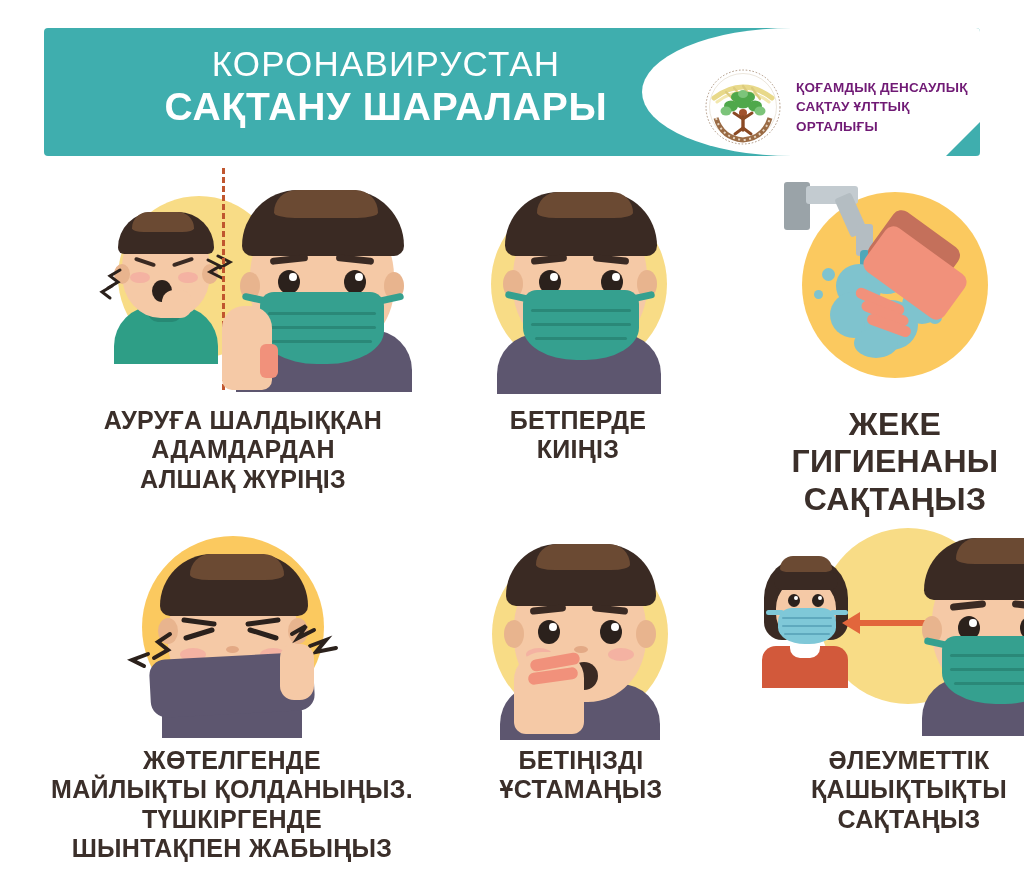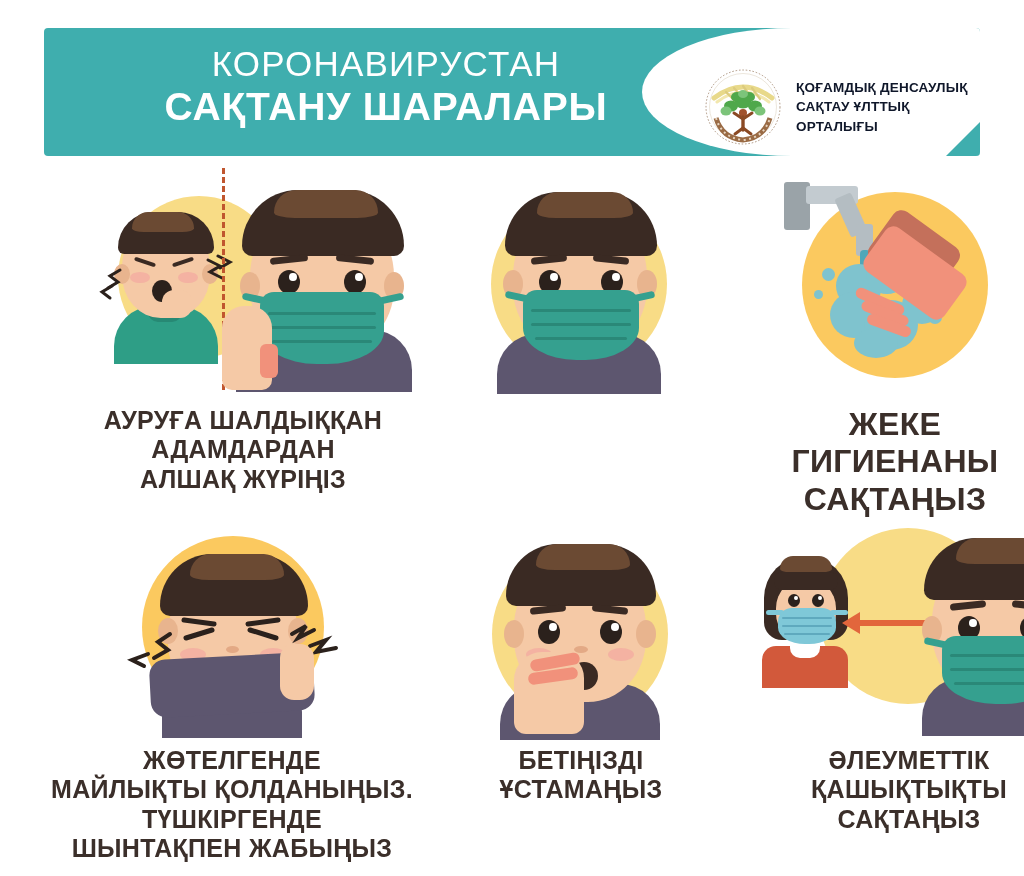--- a/index.html
+++ b/index.html
@@ -42,21 +42,21 @@
     position:absolute;right:0;bottom:0;width:0;height:0;
     border-left:34px solid transparent;
     border-bottom:34px solid #3FAEAE;
   }
   .logo-wrap{
     position:absolute;left:660px;top:40px;
     display:flex;align-items:center;gap:14px;
   }
   .logo-mark{position:relative;width:78px;height:78px;flex:0 0 78px;}
   .logo-text{
-    color:#0f172a;font-size:13.5px;font-weight:700;line-height:1.45;
+    color:#701a75;font-size:13.5px;font-weight:700;line-height:1.45;
     letter-spacing:0.2px;white-space:pre-line;
   }
 
   
   .grid{
     position:absolute;left:0;top:160px;width:1024px;height:716px;
   }
   .row{display:flex;width:1024px;padding-left:48px;}
   .cell{position:relative;display:flex;flex-direction:column;align-items:center;}
   .art{position:relative;}
@@ -248,20 +248,22 @@
           <div class="brow" style="left:130px;top:88px;width:36px;height:7px;transform:rotate(6deg);"></div>
           <div class="eye" style="left:76px;top:102px;width:22px;height:24px;"></div>
           <div class="eye" style="left:138px;top:102px;width:22px;height:24px;"></div>
           <div class="mask-strap" style="left:42px;top:126px;width:32px;transform:rotate(12deg);"></div>
           <div class="mask-strap" style="left:160px;top:126px;width:32px;transform:rotate(-12deg);"></div>
           <div class="mask-shape" style="left:60px;top:122px;width:116px;height:70px;"></div>
           <div class="mask-line" style="left:68px;top:141px;width:100px;"></div>
           <div class="mask-line" style="left:68px;top:155px;width:100px;"></div>
           <div class="mask-line" style="left:72px;top:169px;width:92px;"></div>
         </div>
+        <div class="caption" style="font-size:25px;margin-top:16px;">БЕТПЕРДЕ
+КИІҢІЗ</div>
       </div>
 
       <div class="cell" style="width:354px;">
         <div class="art" style="width:250px;height:222px;margin-top:8px;">
           <div class="circle-amber" style="left:32px;top:24px;width:186px;height:186px;"></div>
 
           <div class="faucet-wall" style="left:14px;top:14px;width:26px;height:48px;border-radius:3px;"></div>
           <div class="faucet-arm" style="left:36px;top:18px;width:52px;height:18px;border-radius:3px;"></div>
           <div class="faucet-spout" style="left:72px;top:26px;width:18px;height:42px;transform:rotate(-24deg);border-radius:3px;"></div>
           <div class="faucet-spout" style="left:86px;top:56px;width:17px;height:32px;border-radius:3px;"></div>

